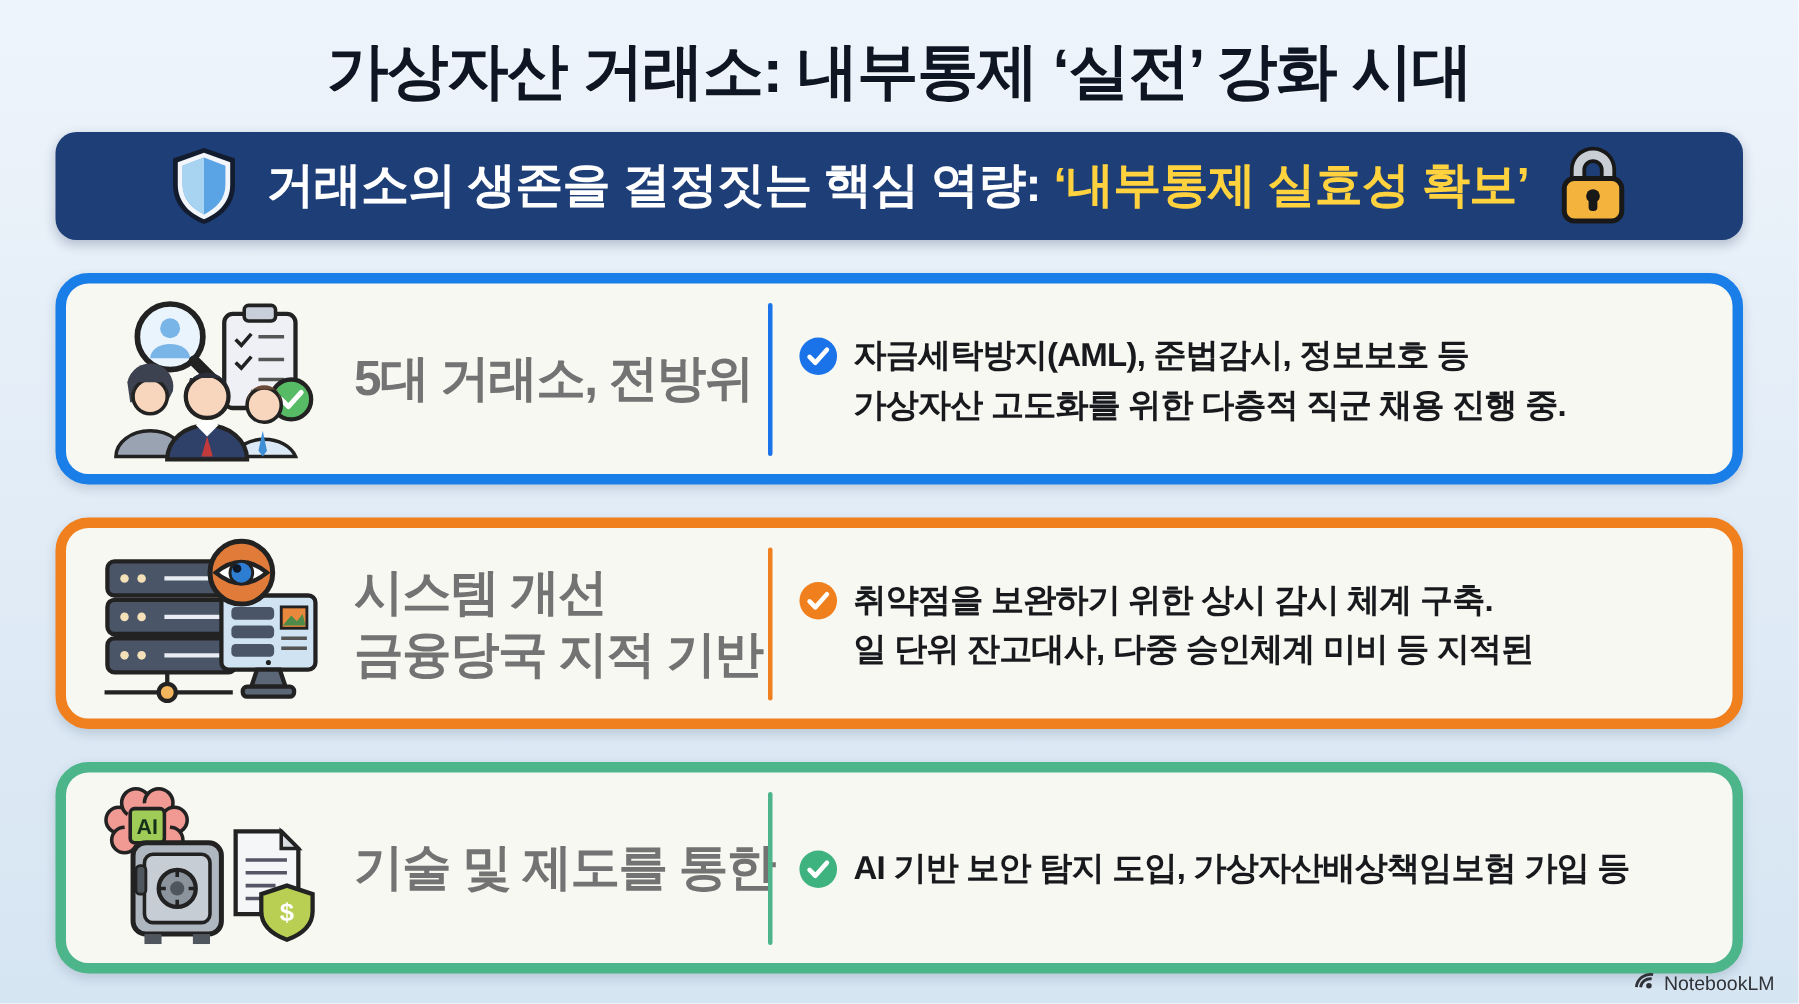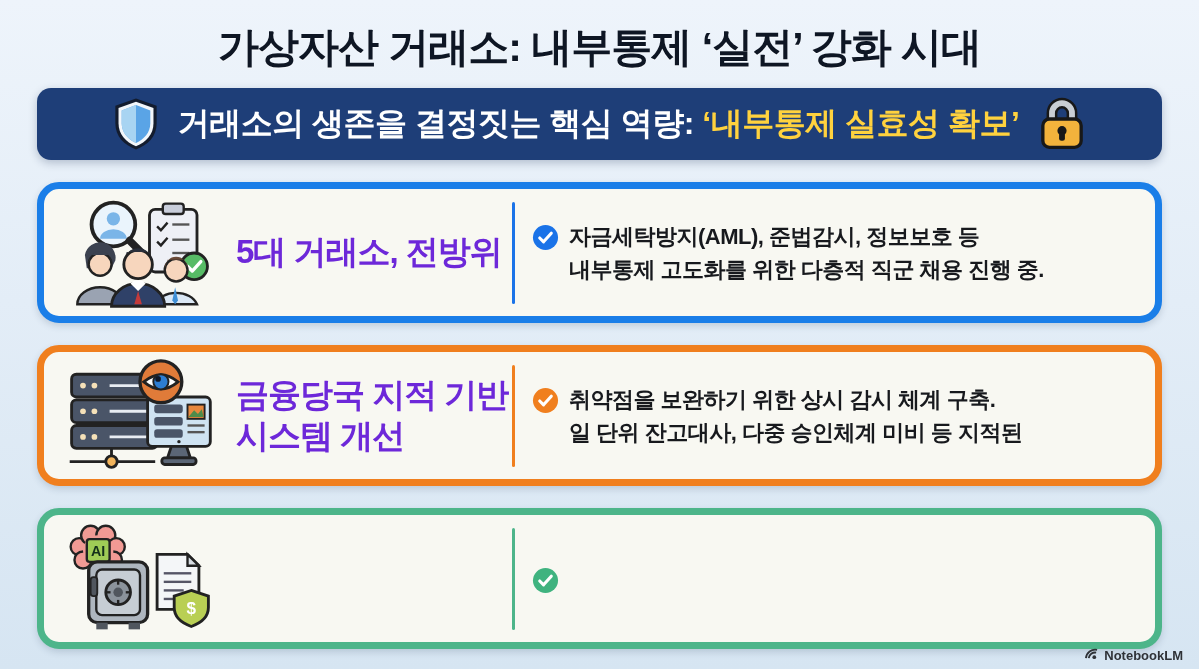--- a/index.html
+++ b/index.html
@@ -67,21 +67,21 @@
     flex: none;
   }
 
   .card-heading {
     width: 276px;
     flex: none;
     font-size: 33px;
     font-weight: 800;
     line-height: 1.22;
     letter-spacing: -1px;
-    color: #6d28d9;
+    color: #737373;
   }
   .card-heading span { display: block; white-space: nowrap; }
 
   .divider { width: 3px; height: 102px; flex: none; border-radius: 2px; }
   .card-blue   .divider { background: #1a73e8; }
   .card-orange .divider { background: #f07f1e; }
   .card-green  .divider { background: #4db58a; }
 
   .card-body {
     flex: 1;
@@ -105,21 +105,21 @@
   .card-body p span { display: block; white-space: nowrap; }
 
   .footer {
     position: absolute;
     right: 16px;
     bottom: 6px;
     display: flex;
     align-items: center;
     gap: 5px;
     font-size: 13px;
-    font-weight: 700;
+    font-weight: 400;
     color: #2f3237;
   }
 </style>
 </head>
 <body>
 
 <div class="page">
 
   <h1 class="title">가상자산 거래소: 내부통제 ‘실전’ 강화 시대</h1>
 
@@ -188,21 +188,21 @@
     <div class="divider"></div>
     <div class="card-body">
       <span class="check">
         <svg width="27" height="27" viewBox="0 0 28 28">
           <circle cx="14" cy="14" r="13"></circle>
           <path d="M8 14.5 l4 4 l8 -9" fill="none" stroke="#fff" stroke-width="3.2" stroke-linecap="round" stroke-linejoin="round"></path>
         </svg>
       </span>
       <p>
         <span>자금세탁방지(AML), 준법감시, 정보보호 등</span>
-        <span>내부통제 고도화를 위한 다층적 직군 채용 진행 중.</span>
+        <span>가상자산 고도화를 위한 다층적 직군 채용 진행 중.</span>
       </p>
     </div>
   </section>
 
   <section class="card card-orange">
     <div class="card-icon">
       <svg width="152" height="116" viewBox="0 0 160 120">
 
         <rect x="8" y="16" width="90" height="24" rx="5" fill="#4a5568" stroke="#222" stroke-width="3"></rect>
         <rect x="8" y="43" width="90" height="24" rx="5" fill="#4a5568" stroke="#222" stroke-width="3"></rect>
@@ -233,22 +233,22 @@
         <path d="M113 92 l16 0 l4 12 l-24 0 Z" fill="#5b6676" stroke="#222" stroke-width="3"></path>
         <rect x="103" y="104" width="36" height="7" rx="3" fill="#5b6676" stroke="#222" stroke-width="3"></rect>
 
         <circle cx="102" cy="24" r="22" fill="#e07b39" stroke="#222" stroke-width="3.5"></circle>
         <path d="M84 24 q18 -15 36 0 q-18 15 -36 0 Z" fill="#fff" stroke="#222" stroke-width="3"></path>
         <circle cx="102" cy="24" r="8" fill="#2d7dd2" stroke="#222" stroke-width="2"></circle>
         <circle cx="99" cy="21" r="3" fill="#0f1726"></circle>
       </svg>
     </div>
     <h2 class="card-heading">
+      <span>시스템 개선</span>
       <span>금융당국 지적 기반</span>
-      <span>시스템 개선</span>
     </h2>
     <div class="divider"></div>
     <div class="card-body">
       <span class="check">
         <svg width="27" height="27" viewBox="0 0 28 28">
           <circle cx="14" cy="14" r="13"></circle>
           <path d="M8 14.5 l4 4 l8 -9" fill="none" stroke="#fff" stroke-width="3.2" stroke-linecap="round" stroke-linejoin="round"></path>
         </svg>
       </span>
       <p>
@@ -291,30 +291,32 @@
         <line x1="105" y1="54" x2="134" y2="54" stroke="#556" stroke-width="2.5"></line>
         <line x1="105" y1="63" x2="134" y2="63" stroke="#556" stroke-width="2.5"></line>
         <line x1="105" y1="72" x2="126" y2="72" stroke="#556" stroke-width="2.5"></line>
         <line x1="105" y1="81" x2="120" y2="81" stroke="#556" stroke-width="2.5"></line>
 
         <path d="M134 72 l18 6 v12 c0 10 -7 16 -18 20 c-11 -4 -18 -10 -18 -20 v-12 Z" fill="#b9cf54" stroke="#222" stroke-width="3"></path>
         <text x="134" y="97" font-size="18" font-weight="bold" text-anchor="middle" fill="#fff" font-family="'Liberation Sans', sans-serif">$</text>
       </svg>
     </div>
     <h2 class="card-heading">
+      <span>기술 및 제도를 통한</span>
     </h2>
     <div class="divider"></div>
     <div class="card-body">
       <span class="check">
         <svg width="27" height="27" viewBox="0 0 28 28">
           <circle cx="14" cy="14" r="13"></circle>
           <path d="M8 14.5 l4 4 l8 -9" fill="none" stroke="#fff" stroke-width="3.2" stroke-linecap="round" stroke-linejoin="round"></path>
         </svg>
       </span>
       <p>
+        <span>AI 기반 보안 탐지 도입, 가상자산배상책임보험 가입 등</span>
       </p>
     </div>
   </section>
 
   <div class="footer">
     <span>
       <svg width="15" height="13" viewBox="0 0 16 14">
         <path d="M2 12 a10 10 0 0 1 12 -9" fill="none" stroke="#2f3237" stroke-width="2"></path>
         <path d="M5 12 a7 7 0 0 1 8 -6" fill="none" stroke="#2f3237" stroke-width="2"></path>
         <circle cx="11" cy="11" r="2" fill="#2f3237"></circle>

